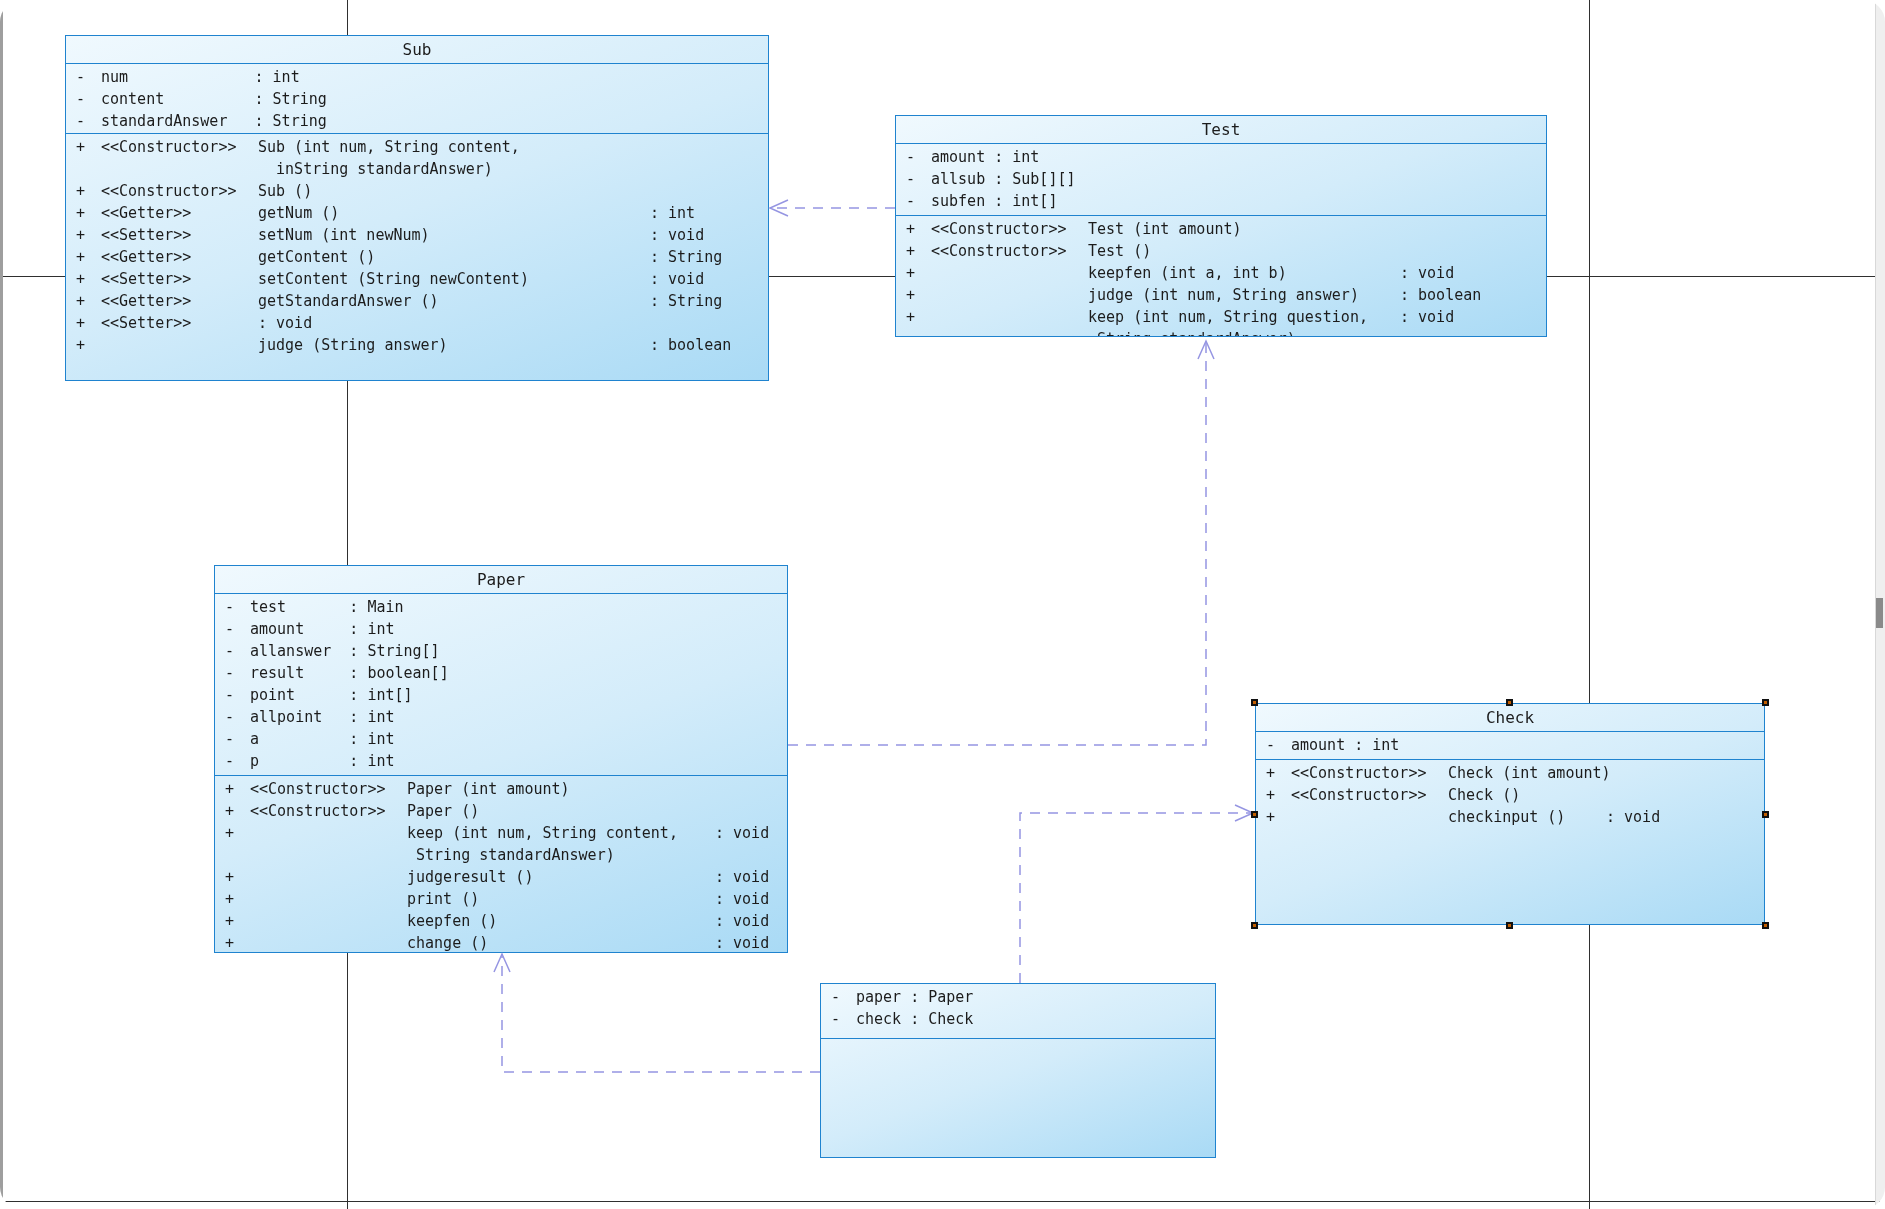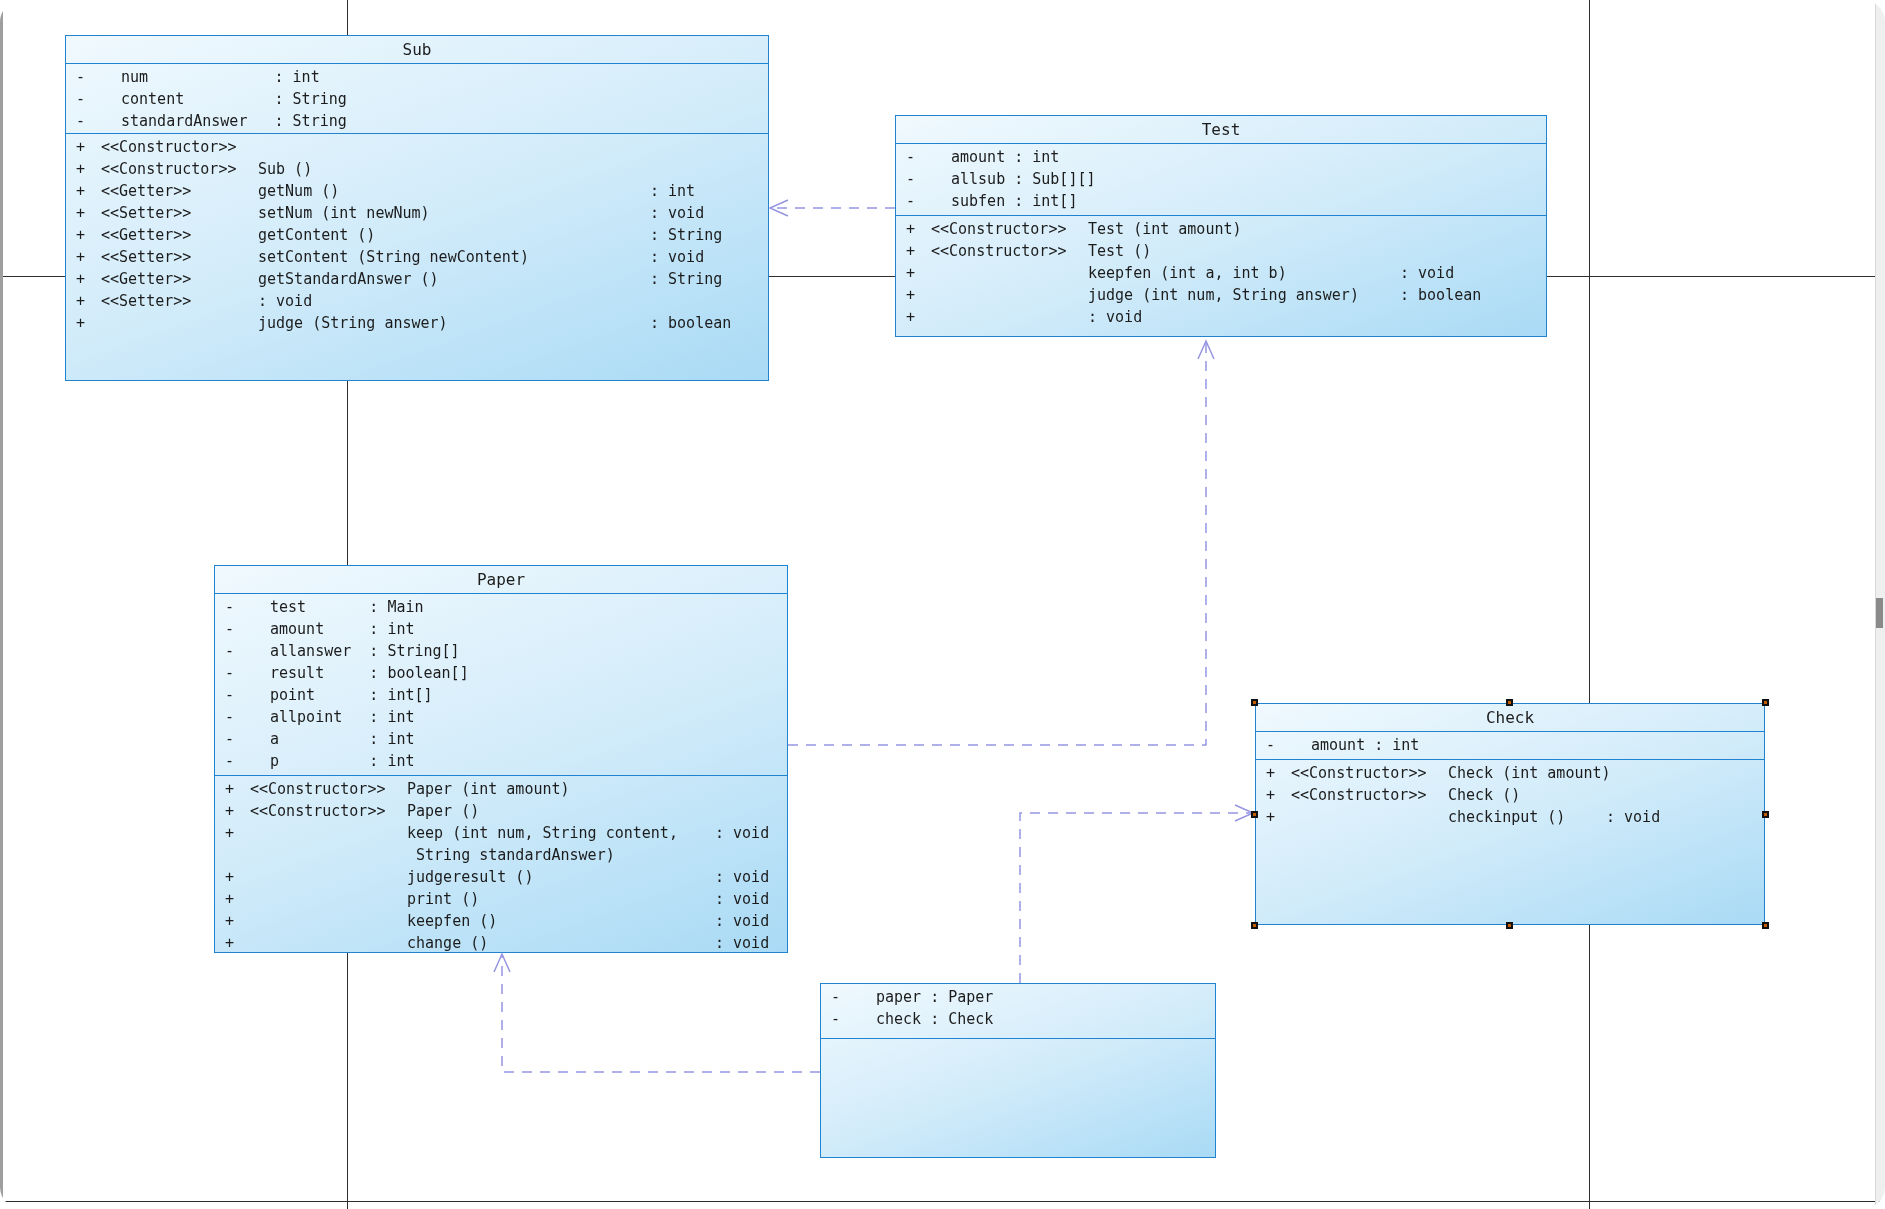--- a/index.html
+++ b/index.html
@@ -12,21 +12,21 @@
   .sb-thumb{position:absolute;background:#8a8a8a;z-index:7;}
   .classbox{position:absolute;border:1px solid #1f83cf;box-sizing:border-box;z-index:2;
             background:linear-gradient(160deg,#f0f9fe 0%,#d3ecfa 50%,#a9daf5 100%);
             font-size:15px;line-height:22px;}
   .ctitle{height:28px;line-height:28px;text-align:center;font-size:16px;
           border-bottom:1px solid #1f83cf;box-sizing:border-box;white-space:pre;}
   .csec{box-sizing:border-box;padding:2px 10px 0 10px;overflow:hidden;}
   .cattrs{border-bottom:1px solid #1f83cf;}
   .row{display:flex;align-items:flex-start;white-space:pre;}
   .vis{width:25px;flex:0 0 25px;}
-  .aname{display:inline-block;white-space:pre;margin-left:20px;}
+  .aname{display:inline-block;white-space:pre;}
   .stereo{width:157px;flex:0 0 157px;white-space:pre;}
   .sig{flex:1 1 auto;white-space:pre;min-width:0;}
   .ret{flex:0 0 auto;white-space:pre;text-align:left;}
   .handle{position:absolute;width:7px;height:7px;background:#111;z-index:5;}
   .handle::after{content:"";position:absolute;left:2px;top:2px;width:3px;height:3px;background:#c25e00;}
   #wires{position:absolute;left:0;top:0;z-index:3;pointer-events:none;}
 </style>
 </head>
 <body>
 
@@ -39,21 +39,21 @@
     <div class="sb-track" style="left: 1875px; width: 10px;"></div>
     <div class="sb-thumb" style="left: 1876px; width: 7px; top: 598px; height: 30px;"></div>
     <div class="classbox" style="left: 65px; top: 35px; width: 704px; height: 346px;">
       <div class="ctitle">Sub</div>
       <div class="csec cattrs" style="height: 70px;">
         <div class="row"><div class="vis">-</div><div class="aname" style="width: 17ch;">num</div><div>: int</div></div>
         <div class="row"><div class="vis">-</div><div class="aname" style="width: 17ch;">content</div><div>: String</div></div>
         <div class="row"><div class="vis">-</div><div class="aname" style="width: 17ch;">standardAnswer</div><div>: String</div></div>
       </div>
       <div class="csec" style="height: 246px;">
-        <div class="row"><div class="vis">+</div><div class="stereo">&lt;&lt;Constructor&gt;&gt;</div><div class="ret" style="width: 108px;"></div></div>
+        <div class="row"><div class="vis">+</div><div class="stereo">&lt;&lt;Constructor&gt;&gt;</div><div class="sig"><div>Sub (int num, String content,</div><div>  inString standardAnswer)</div></div><div class="ret" style="width: 108px;"></div></div>
         <div class="row"><div class="vis">+</div><div class="stereo">&lt;&lt;Constructor&gt;&gt;</div><div class="sig"><div>Sub ()</div></div><div class="ret" style="width: 108px;"></div></div>
         <div class="row"><div class="vis">+</div><div class="stereo">&lt;&lt;Getter&gt;&gt;</div><div class="sig"><div>getNum ()</div></div><div class="ret" style="width: 108px;">: int</div></div>
         <div class="row"><div class="vis">+</div><div class="stereo">&lt;&lt;Setter&gt;&gt;</div><div class="sig"><div>setNum (int newNum)</div></div><div class="ret" style="width: 108px;">: void</div></div>
         <div class="row"><div class="vis">+</div><div class="stereo">&lt;&lt;Getter&gt;&gt;</div><div class="sig"><div>getContent ()</div></div><div class="ret" style="width: 108px;">: String</div></div>
         <div class="row"><div class="vis">+</div><div class="stereo">&lt;&lt;Setter&gt;&gt;</div><div class="sig"><div>setContent (String newContent)</div></div><div class="ret" style="width: 108px;">: void</div></div>
         <div class="row"><div class="vis">+</div><div class="stereo">&lt;&lt;Getter&gt;&gt;</div><div class="sig"><div>getStandardAnswer ()</div></div><div class="ret" style="width: 108px;">: String</div></div>
         <div class="row"><div class="vis">+</div><div class="stereo">&lt;&lt;Setter&gt;&gt;</div><div class="ret" style="width: 108px;">: void</div></div>
         <div class="row"><div class="vis">+</div><div class="stereo"></div><div class="sig"><div>judge (String answer)</div></div><div class="ret" style="width: 108px;">: boolean</div></div>
       </div>
     </div>
@@ -62,21 +62,21 @@
       <div class="csec cattrs" style="height: 72px;">
         <div class="row"><div class="vis">-</div><div class="aname" style="width: 7ch;">amount</div><div>: int</div></div>
         <div class="row"><div class="vis">-</div><div class="aname" style="width: 7ch;">allsub</div><div>: Sub[][]</div></div>
         <div class="row"><div class="vis">-</div><div class="aname" style="width: 7ch;">subfen</div><div>: int[]</div></div>
       </div>
       <div class="csec" style="height: 120px;">
         <div class="row"><div class="vis">+</div><div class="stereo">&lt;&lt;Constructor&gt;&gt;</div><div class="sig"><div>Test (int amount)</div></div><div class="ret" style="width: 136px;"></div></div>
         <div class="row"><div class="vis">+</div><div class="stereo">&lt;&lt;Constructor&gt;&gt;</div><div class="sig"><div>Test ()</div></div><div class="ret" style="width: 136px;"></div></div>
         <div class="row"><div class="vis">+</div><div class="stereo"></div><div class="sig"><div>keepfen (int a, int b)</div></div><div class="ret" style="width: 136px;">: void</div></div>
         <div class="row"><div class="vis">+</div><div class="stereo"></div><div class="sig"><div>judge (int num, String answer)</div></div><div class="ret" style="width: 136px;">: boolean</div></div>
-        <div class="row"><div class="vis">+</div><div class="stereo"></div><div class="ret" style="width: 136px;">: void</div></div>
+        <div class="row"><div class="vis">+</div><div class="stereo"></div><div class="sig"><div>keep (int num, String question,</div><div> String standardAnswer)</div></div><div class="ret" style="width: 136px;">: void</div></div>
       </div>
     </div>
     <div class="classbox" style="left: 214px; top: 565px; width: 574px; height: 388px;">
       <div class="ctitle">Paper</div>
       <div class="csec cattrs" style="height: 182px;">
         <div class="row"><div class="vis">-</div><div class="aname" style="width: 11ch;">test</div><div>: Main</div></div>
         <div class="row"><div class="vis">-</div><div class="aname" style="width: 11ch;">amount</div><div>: int</div></div>
         <div class="row"><div class="vis">-</div><div class="aname" style="width: 11ch;">allanswer</div><div>: String[]</div></div>
         <div class="row"><div class="vis">-</div><div class="aname" style="width: 11ch;">result</div><div>: boolean[]</div></div>
         <div class="row"><div class="vis">-</div><div class="aname" style="width: 11ch;">point</div><div>: int[]</div></div>

